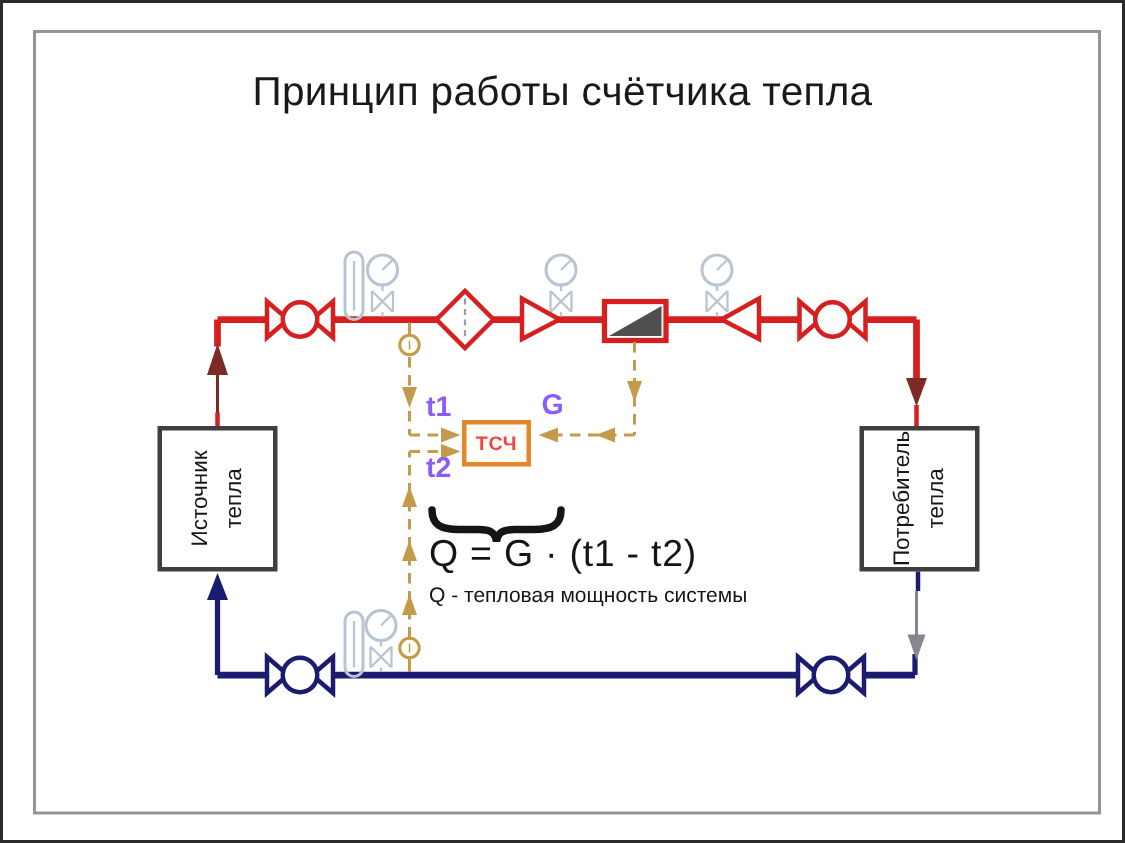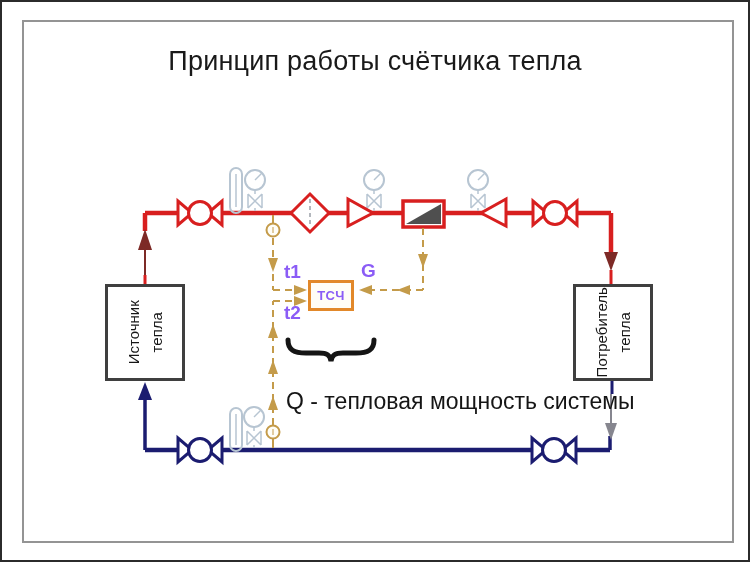--- a/index.html
+++ b/index.html
@@ -23,28 +23,28 @@
   .box.source   { left:103px; top:282px; width:80px;  height:97px; }
   .box.consumer { left:571px; top:282px; width:80px;  height:97px; }
   .box-label {
     transform:rotate(-90deg); font-size:15px; color:#161616;
     text-align:center; line-height:1.55; white-space:nowrap;
   }
   .tsc-box {
     position:absolute; left:306px; top:278px; width:46px; height:31px;
     border:3px solid #e2882a; background:#fffdf6; box-sizing:border-box;
     display:flex; align-items:center; justify-content:center;
-    color:#8b5cf6; font-size:13px; font-weight:600; letter-spacing:0.5px;
+    color:#ef4444; font-size:13px; font-weight:600; letter-spacing:0.5px;
   }
   .sig { position:absolute; font-size:19px; font-weight:600; color:#8b5cf6; }
   .sig.t1 { left:282px; top:259px; }
   .sig.t2 { left:282px; top:300px; }
   .sig.g  { left:359px; top:258px; }
   .equation { position:absolute; left:284px; top:353px; font-size:25px; color:#151515; letter-spacing:0.5px; }
-  .eq-note  { position:absolute; left:284px; top:386px; font-size:23px; color:#151515; }
+  .eq-note  { position:absolute; left:284px; top:386px; font-size:14px; color:#151515; }
 </style>
 </head>
 <body>
 
 <div id="stage">
   <div class="inner-frame"></div>
 
   <div class="title">Принцип работы счётчика тепла</div>
 
   <svg class="diagram" width="750" height="562" viewBox="0 0 750 562">
@@ -199,14 +199,15 @@
   </div>
 
   <div class="tsc-box">
     <span>ТСЧ</span>
   </div>
 
   <div class="sig t1">t1</div>
   <div class="sig t2">t2</div>
   <div class="sig g">G</div>
 
+  <div class="equation">Q = G · (t1 - t2)</div>
   <div class="eq-note">Q - тепловая мощность системы</div>
 </div>
 
 </body></html>

